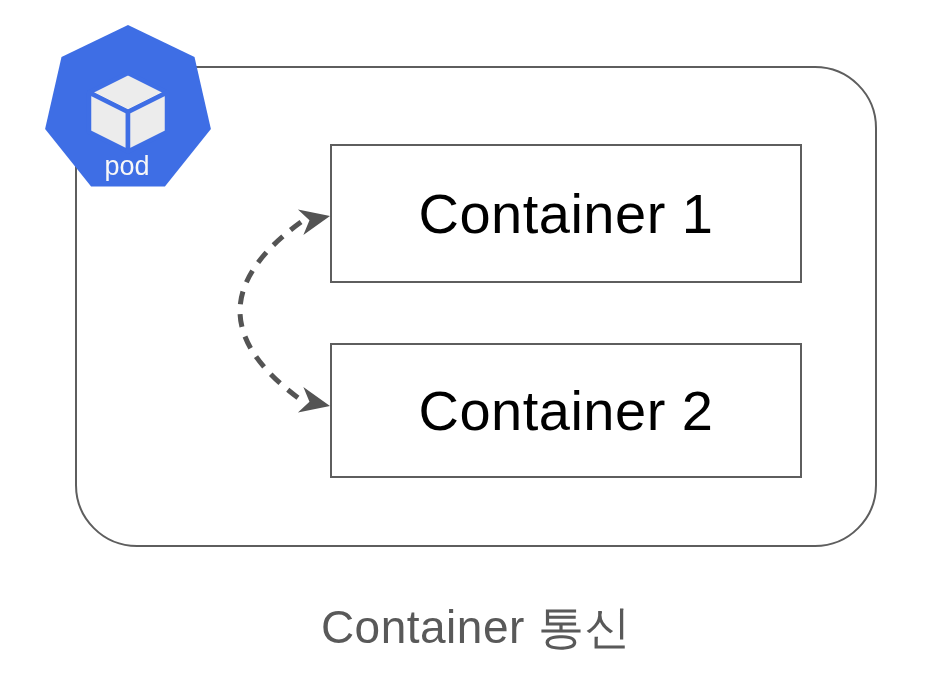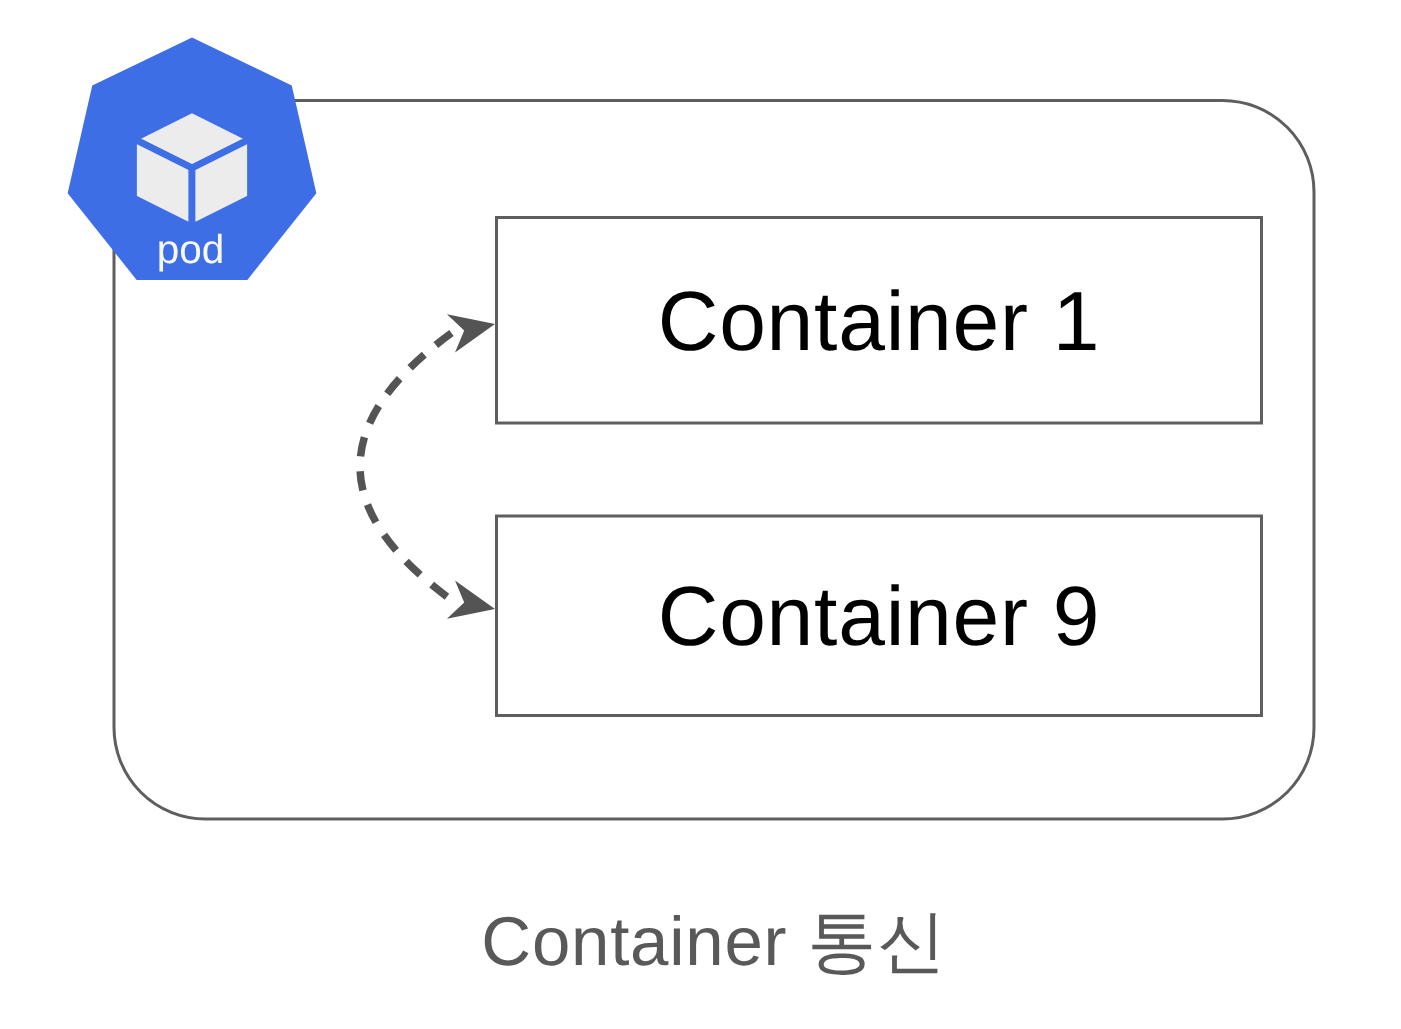--- a/index.html
+++ b/index.html
@@ -24,21 +24,21 @@
     height: 481px;
     box-sizing: border-box;
     border: 2.5px solid #5e5e5e;
     border-radius: 62px;
     background: #ffffff;
   }
   
   .container-box {
     position: absolute;
     left: 330px;
-    width: 512px;
+    width: 472px;
     box-sizing: border-box;
     border: 2px solid #5e5e5e;
     background: #ffffff;
     display: flex;
     align-items: center;
     justify-content: center;
   }
   .container-box.c1 { top: 144px; height: 139px; }
   .container-box.c2 { top: 343px; height: 135px; }
   .container-label {
@@ -92,21 +92,21 @@
 
 <div class="stage">
 
   <div class="pod-boundary"></div>
 
   <div class="container-box c1">
     <span class="container-label">Container 1</span>
   </div>
 
   <div class="container-box c2">
-    <span class="container-label">Container 9</span>
+    <span class="container-label">Container 2</span>
   </div>
 
   <svg class="overlay" viewBox="0 0 934 686" xmlns="http://www.w3.org/2000/svg">
 
     <g>
       <path class="arc-path" d="M 301 222 Q 179 311 301 400"></path>
       <path class="arrow-head" transform="translate(330,216) rotate(-12)" d="M 0 0 L -30 -13 L -21 0 L -30 13 Z" fill="#545454"></path>
       <path class="arrow-head" transform="translate(330,406) rotate(12)" d="M 0 0 L -30 -13 L -21 0 L -30 13 Z" fill="#545454"></path>
     </g>
 

